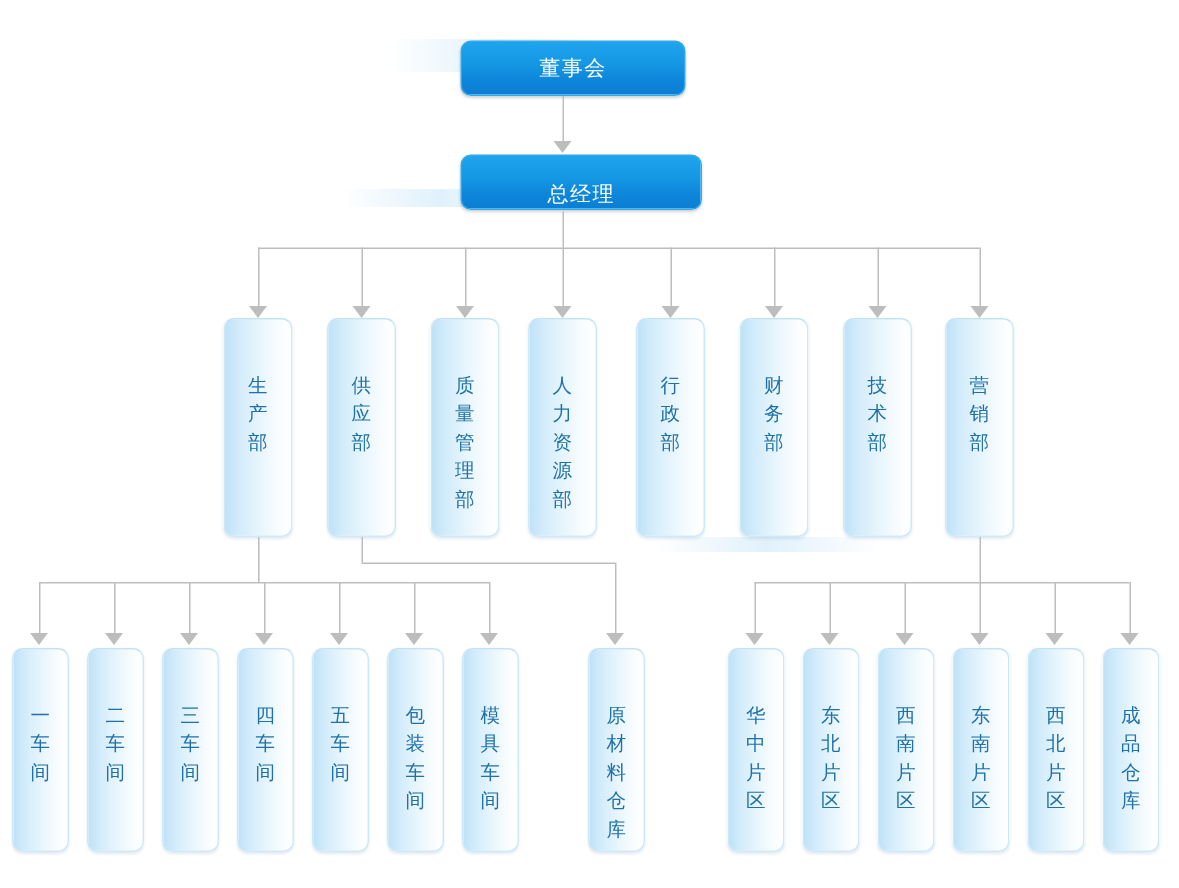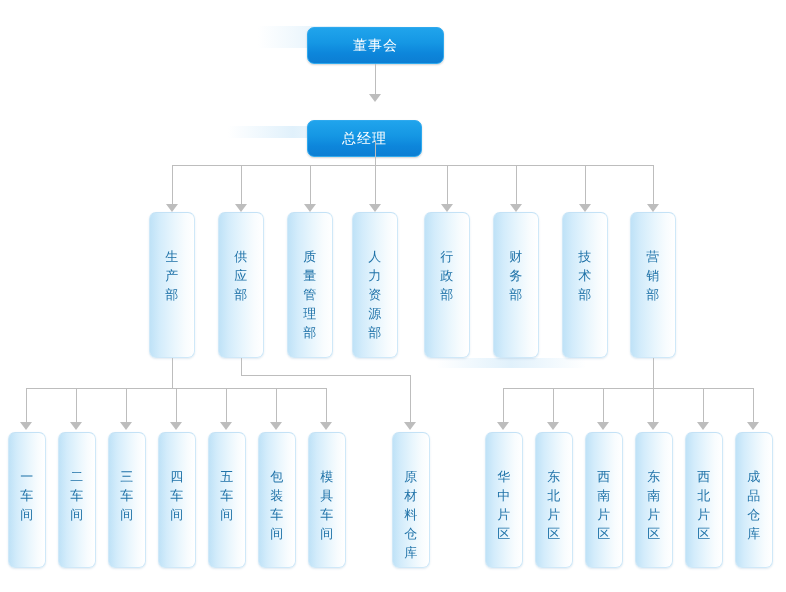--- a/index.html
+++ b/index.html
@@ -100,28 +100,28 @@
 </style>
 </head>
 <body>
 
 <div id="org-chart">
 
   <div class="bg-strip" style="left:258px; top:26px; width:150px; height:22px;"></div>
   <div class="bg-strip" style="left:228px; top:126px; width:130px; height:12px;"></div>
   <div class="bg-strip" style="left:436px; top:358px; width:150px; height:10px;"></div>
 
-  <div class="exec-box" style="left:307px; top:27px; width:137px; height:37px;">
+  <div class="exec-box" style="left:307px; top:27px; width:150px; height:37px;">
     <span>董事会</span>
   </div>
 
   <div class="line-v" style="left:375px; top:64px; height:30px;"></div>
   <div class="arrow-down" style="left:369px; top:94px;"></div>
 
-  <div class="exec-box" style="left:307px; top:120px; width:115px; height:37px;">
+  <div class="exec-box" style="left:307px; top:103px; width:161px; height:37px;align-items:flex-end;">
     <span>总经理</span>
   </div>
 
   <div class="line-v" style="left:375px; top:141px; height:24px;"></div>
   <div class="line-h" style="left:172px; top:165px; width:481px;"></div>
 
   <div class="line-v" style="left:172px; top:165px; height:42px;"></div>
   <div class="arrow-down" style="left:166px; top:204px;"></div>
 
   <div class="line-v" style="left:241px; top:165px; height:42px;"></div>

